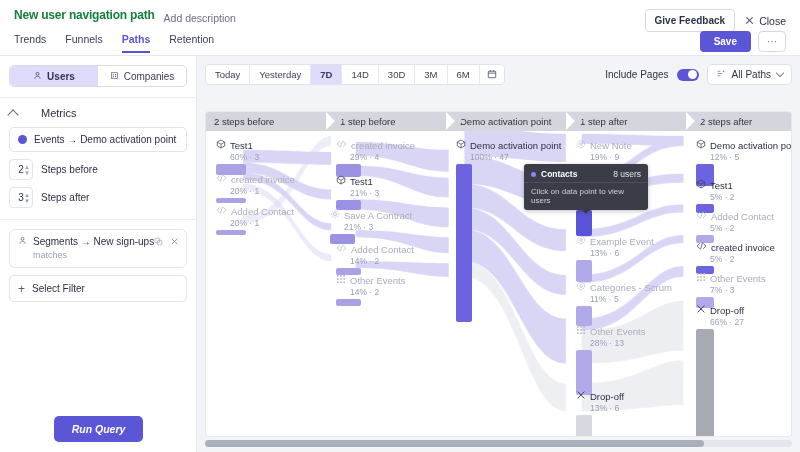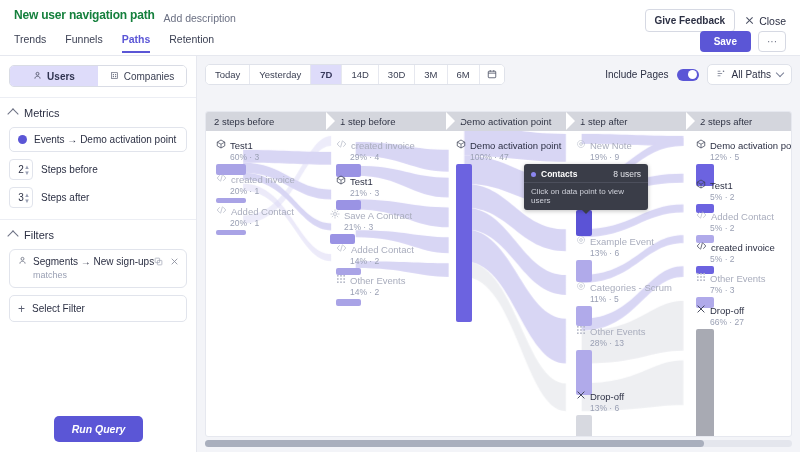--- a/index.html
+++ b/index.html
@@ -51,21 +51,21 @@
   
   .sidebar { width:197px; border-right:1px solid #e6e8ef; background:#fff; position:relative; }
   .seg-wrap { padding:9px 9px 10px 9px; }
   .segmented { display:flex; border:1px solid #d9dce5; border-radius:5px; overflow:hidden; height:22px; }
   .seg {
     flex:1; display:flex; align-items:center; justify-content:center; gap:5px;
     font-size:10px; color:#3c4154; cursor:pointer; background:#fff;
   }
   .seg.active { background:#dedcfa; color:#2f3350; font-weight:bold; }
   .sec { border-top:1px solid #eceef4; padding:9px 9px 4px 9px; }
-  .sec-head { display:flex; gap:7px; font-size:11px; color:#2c3044; margin-bottom:8px; cursor:pointer; }
+  .sec-head { display:flex; align-items:center; gap:24px; font-size:11px; color:#2c3044; margin-bottom:8px; cursor:pointer; }
   .chev { width:8px; height:8px; border-left:1.4px solid #6b7083; border-top:1.4px solid #6b7083; transform:rotate(45deg); margin-top:3px; }
   .card {
     border:1px solid #e1e4ec; border-radius:5px; background:#fff;
     padding:6px 8px; font-size:10px; color:#2c3044; margin-bottom:7px;
     display:flex; align-items:center; gap:7px; min-height:24px;
   }
   .dot { width:9px; height:9px; border-radius:50%; background:#5b56d6; flex:0 0 auto; }
   .stepper-row { display:flex; align-items:center; gap:8px; margin-bottom:7px; }
   .stepper {
     width:24px; height:21px; border:1px solid #e1e4ec; border-radius:4px; background:#fff;
@@ -241,24 +241,20 @@
         <div class="stepper-row">
           <div class="stepper">
             <span>3</span>
             <span class="arrows">▲<br>▼</span>
           </div>
           <span class="stepper-label">Steps after</span>
         </div>
       </div>
 
       <div class="sec">
-        <div class="sec-head">
-          <span class="chev"></span>
-          <span>Filters</span>
-        </div>
         <div class="card filter-card">
           <div class="filter-top">
             <span class="ic">
               <svg width="9" height="9" viewBox="0 0 16 16">
                   <circle cx="8" cy="5" r="2.6" fill="none" stroke="#5b6073" stroke-width="1.3"></circle>
                   <path d="M3.4 13.6c0-2.6 2-4.2 4.6-4.2s4.6 1.6 4.6 4.2" fill="none" stroke="#5b6073" stroke-width="1.3"></path>
                 </svg>
             </span>
             <span>Segments → New sign-ups</span>
           </div>

